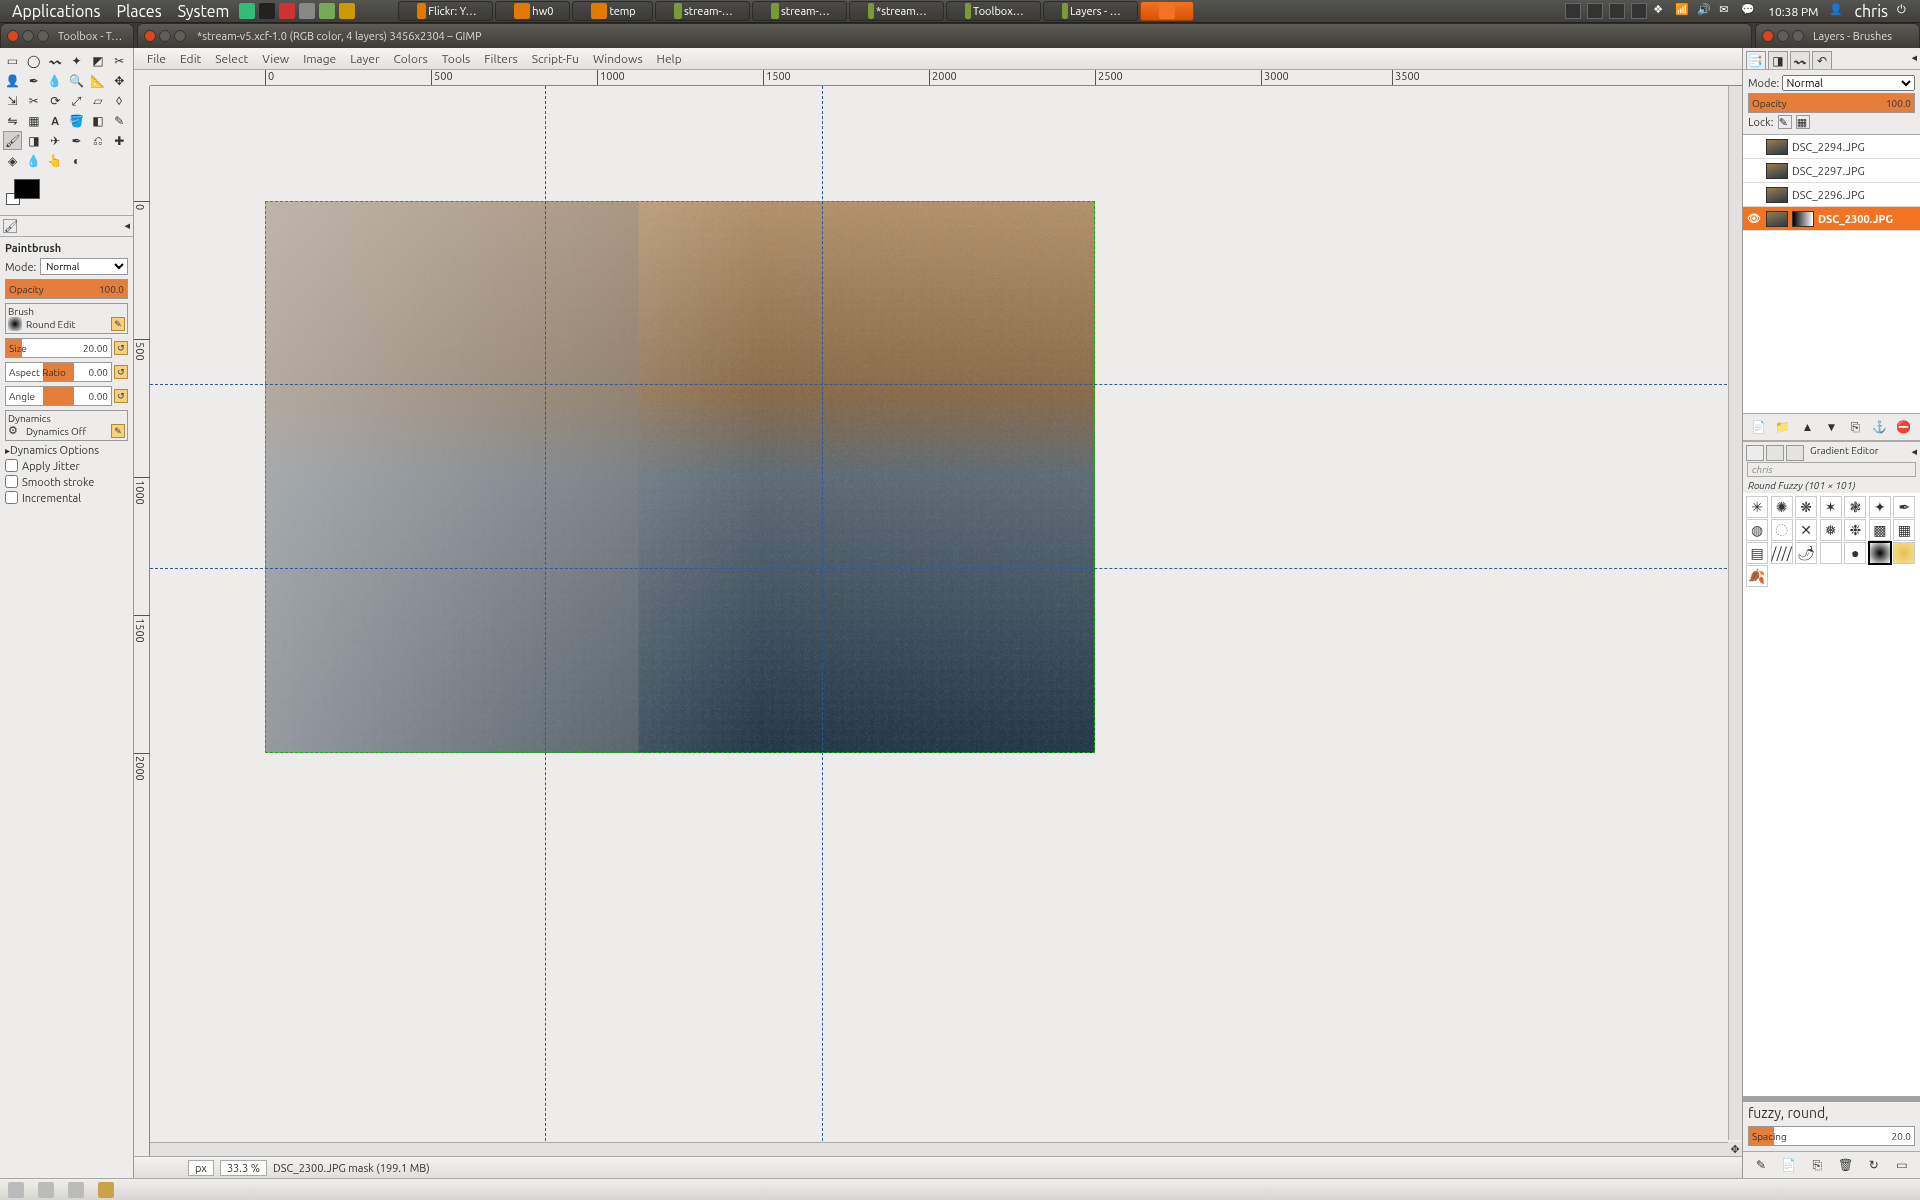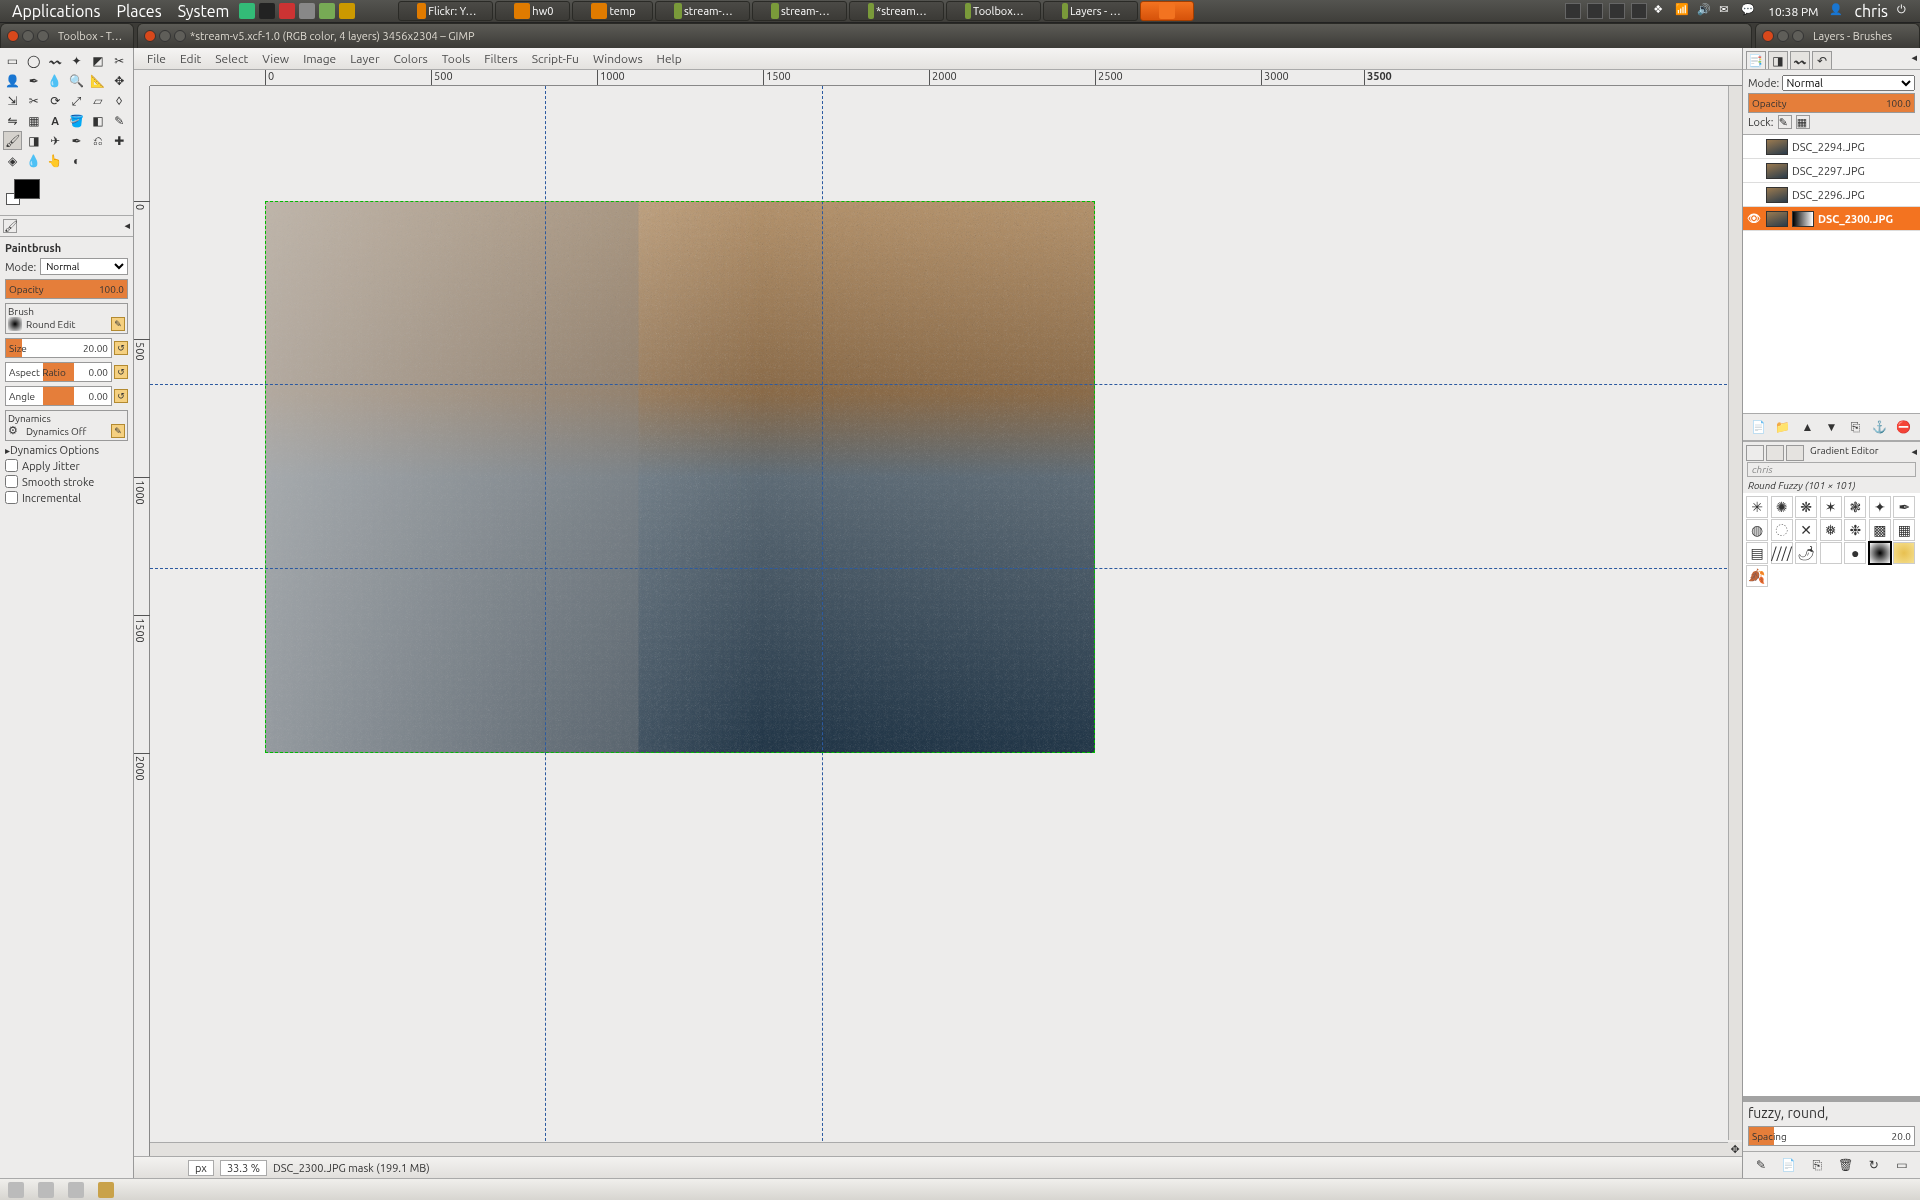--- a/index.html
+++ b/index.html
@@ -149,21 +149,21 @@
   <div class="titlebar tbx">
     <span class="win-btn close"></span>
     <span class="win-btn"></span>
     <span class="win-btn"></span>
     <span style="margin-left:6px;overflow:hidden;white-space:nowrap">Toolbox - T…</span>
   </div>
   <div class="titlebar main">
     <span class="win-btn close"></span>
     <span class="win-btn"></span>
     <span class="win-btn"></span>
-    <span style="margin-left:1px">*stream-v5.xcf-1.0 (RGB color, 4 layers) 3456x2304 – GIMP</span>
+    <span style="margin-left:8px">*stream-v5.xcf-1.0 (RGB color, 4 layers) 3456x2304 – GIMP</span>
   </div>
   <div class="titlebar layers">
     <span class="win-btn close"></span>
     <span class="win-btn"></span>
     <span class="win-btn"></span>
     <span style="margin-left:6px;overflow:hidden;white-space:nowrap">Layers - Brushes</span>
   </div>
 </div>
 
 <div class="cols">
@@ -301,21 +301,21 @@
       <span>Help</span>
     </div>
     <div class="ruler-h" id="rulerH">
         <div class="tick" style="left: 115px;">0</div>
         <div class="tick" style="left: 281px;">500</div>
         <div class="tick" style="left: 447px;">1000</div>
         <div class="tick" style="left: 613px;">1500</div>
         <div class="tick" style="left: 779px;">2000</div>
         <div class="tick" style="left: 945px;">2500</div>
         <div class="tick" style="left: 1111px;">3000</div>
-        <div class="tick" style="left: 1214px; font-weight: bold;">3500</div>
+        <div class="tick" style="left: 1242px;">3500</div>
       </div>
     <div class="canvas-wrap">
       <div class="ruler-v" id="rulerV">
           <div class="tick" style="top: 115px;">0</div>
           <div class="tick" style="top: 253px;">500</div>
           <div class="tick" style="top: 391px;">1000</div>
           <div class="tick" style="top: 529px;">1500</div>
           <div class="tick" style="top: 667px;">2000</div>
         </div>
       <div class="canvas-inner">

